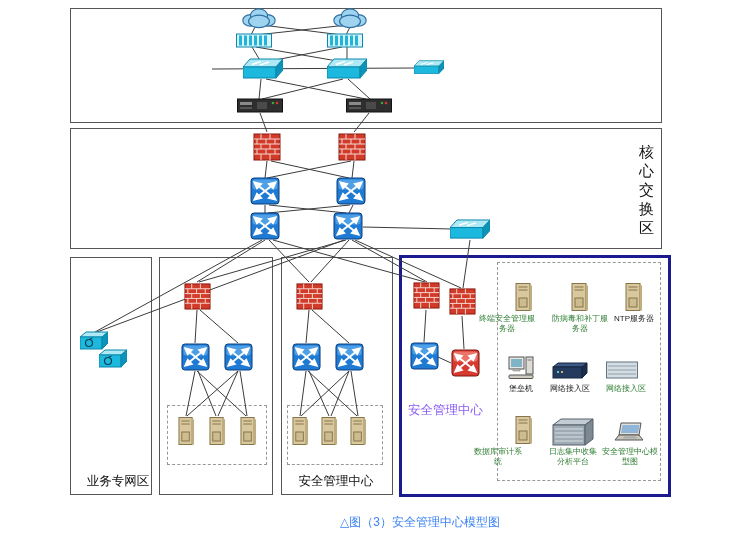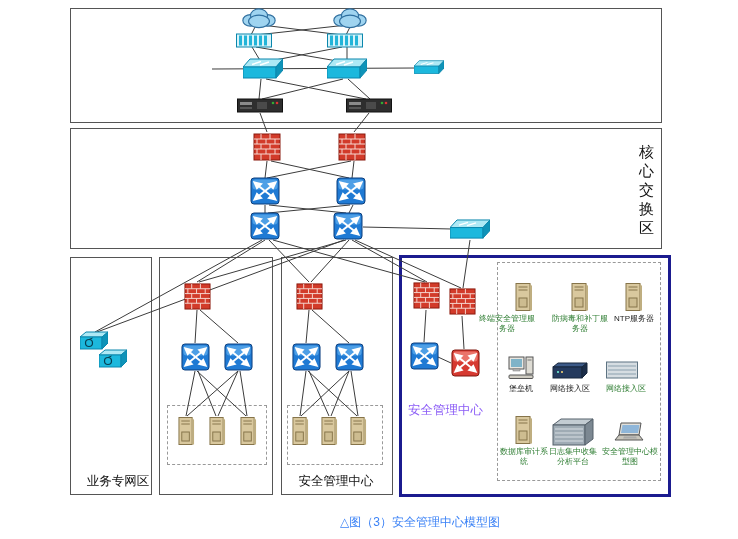--- a/index.html
+++ b/index.html
@@ -450,21 +450,21 @@
   <div class="ic" style="left:552px;top:418px;width:42px;height:28px">
       <svg>
         <use href="#sym-bigrack" width="100%" height="100%"></use>
       </svg>
     </div>
   <div class="ic" style="left:612px;top:422px;width:34px;height:22px">
       <svg>
         <use href="#sym-laptop" width="100%" height="100%"></use>
       </svg>
     </div>
-  <div class="itm-label" style="left: 498px; top: 447px; width: 52px; color: rgb(46, 125, 50);">数据库审计系统</div>
+  <div class="itm-label" style="left: 472px; top: 447px; width: 52px; color: rgb(46, 125, 50);">数据库审计系统</div>
   <div class="itm-label" style="left: 548px; top: 447px; width: 50px; color: rgb(46, 125, 50);">日志集中收集分析平台</div>
   <div class="itm-label" style="left: 602px; top: 447px; width: 56px; color: rgb(46, 125, 50);">安全管理中心模型图</div>
 
   <div class="vlabel" style="left:638px;top:142px">核心交换区</div>
   <div class="zlabel" style="left:70px;top:473px;width:96px">业务专网区</div>
   <div class="zlabel" style="left:281px;top:473px;width:110px">安全管理中心</div>
   <div class="sclabel" style="left:408px;top:402px">安全管理中心</div>
 
   <div class="caption">△图（3）安全管理中心模型图</div>
 

